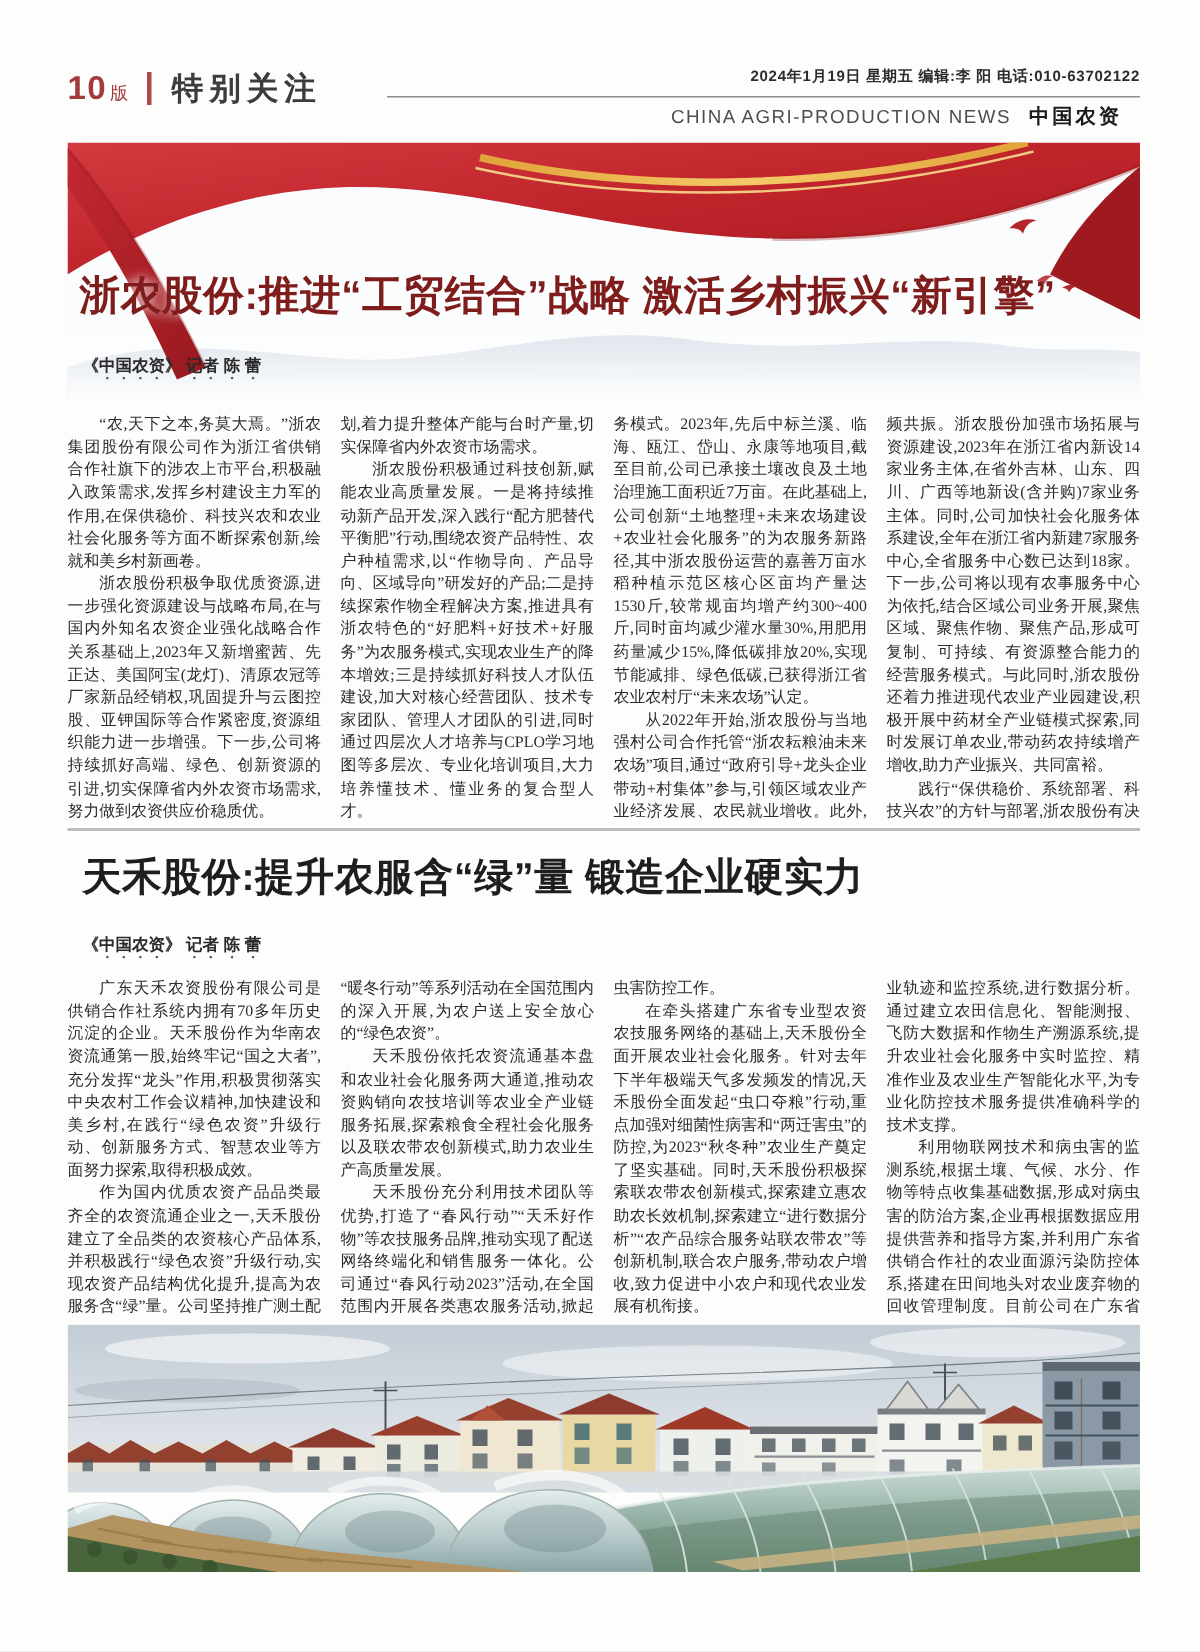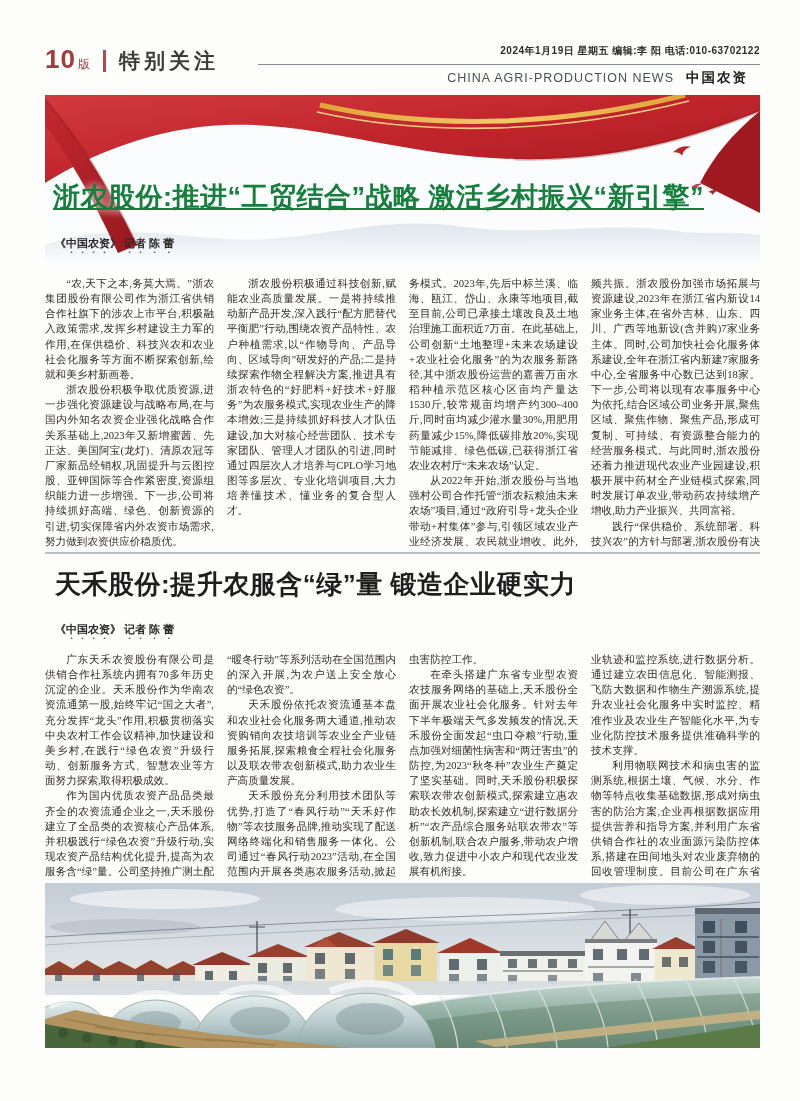--- a/index.html
+++ b/index.html
@@ -1,33 +1,33 @@
 <!DOCTYPE html>
 <html><head>
 <meta charset="utf-8">
 <style>
   html,body{margin:0;padding:0;background:#e8e8e8;}
   .page{position:relative;width:800px;height:1101px;background:#fdfdfc;margin:0 auto;overflow:hidden;
         font-family:"Liberation Sans","DejaVu Sans",sans-serif;}
   
   .masthead{position:absolute;left:45px;top:42px;width:715px;height:42px;}
   .mh-left{position:absolute;left:0;top:2px;display:flex;align-items:baseline;}
-  .page-num{font-size:26px;font-weight:700;color:#a23a3e;letter-spacing:1px;}
+  .page-num{font-size:22px;font-weight:700;color:#a23a3e;letter-spacing:1px;}
   .page-ban{font-size:12px;color:#a23a3e;margin-left:2px;}
   .mh-bar{display:inline-block;width:3px;height:22px;background:#b04a4a;margin:0 13px;position:relative;top:4px;}
   .section-title{font-size:21px;font-weight:700;color:#3c3c3c;letter-spacing:4px;}
   .mh-rule{position:absolute;left:213px;right:0;top:22px;border-top:1.5px solid #8a8f94;}
   .mh-right-top{position:absolute;right:0;top:2px;font-size:10px;font-weight:700;color:#2c2c2c;letter-spacing:.5px;}
   .mh-right-bottom{position:absolute;right:12px;top:27px;font-size:12.5px;color:#4c4f52;letter-spacing:1px;}
   .mh-right-bottom .cn{font-weight:700;color:#1c1c1c;font-size:13.5px;letter-spacing:2px;margin-left:12px;}
   
   .banner{position:absolute;left:45px;top:95px;width:715px;height:173px;}
   .banner svg{position:absolute;left:0;top:0;}
-  .headline1{position:absolute;left:8px;top:84px;font-size:27px;font-weight:700;color:#15803d;
-             letter-spacing:.5px;white-space:nowrap;text-shadow:0 0 8px rgba(255,255,255,.9);text-decoration:underline;}
+  .headline1{position:absolute;left:8px;top:84px;font-size:27px;font-weight:700;color:#7f1d1d;
+             letter-spacing:.5px;white-space:nowrap;text-shadow:0 0 8px rgba(255,255,255,.9);}
   .byline{position:absolute;left:10px;top:141px;font-size:11px;font-weight:700;color:#2a2a2a;}
   .emph{-webkit-text-emphasis:filled dot #555;-webkit-text-emphasis-position:under right;
         text-emphasis:filled dot #555;text-emphasis-position:under right;}
   
   .cols{position:absolute;display:flex;gap:13px;left:45px;width:715px;}
   .cols1{top:276px;height:272px;justify-content:space-between;}
   .cols2{top:652px;height:228px;}
   .col{flex:1;overflow:hidden;font-family:"Liberation Serif","DejaVu Serif",serif;
        font-size:10.6px;line-height:15.15px;color:#2e2c2a;text-align:justify;}
   .col p{margin:0;text-indent:2em;}
@@ -100,20 +100,21 @@
     <div class="headline1">浙农股份:推进“工贸结合”战略  激活乡村振兴“新引擎”</div>
     <div class="byline"><span>《</span><span class="emph">中国农资</span><span>》 </span><span class="emph">记者 陈 蕾</span></div>
   </div>
 
   <div class="cols cols1">
       <div class="col">
         <p>“农,天下之本,务莫大焉。”浙农集团股份有限公司作为浙江省供销合作社旗下的涉农上市平台,积极融入政策需求,发挥乡村建设主力军的作用,在保供稳价、科技兴农和农业社会化服务等方面不断探索创新,绘就和美乡村新画卷。</p>
         <p>浙农股份积极争取优质资源,进一步强化资源建设与战略布局,在与国内外知名农资企业强化战略合作关系基础上,2023年又新增蜜茜、先正达、美国阿宝(龙灯)、清原农冠等厂家新品经销权,巩固提升与云图控股、亚钾国际等合作紧密度,资源组织能力进一步增强。下一步,公司将持续抓好高端、绿色、创新资源的引进,切实保障省内外农资市场需求,努力做到农资供应价稳质优。</p>
       </div>
       <div class="col">
+        <p class="cont">划,着力提升整体产能与台时产量,切实保障省内外农资市场需求。</p>
         <p>浙农股份积极通过科技创新,赋能农业高质量发展。一是将持续推动新产品开发,深入践行“配方肥替代平衡肥”行动,围绕农资产品特性、农户种植需求,以“作物导向、产品导向、区域导向”研发好的产品;二是持续探索作物全程解决方案,推进具有浙农特色的“好肥料+好技术+好服务”为农服务模式,实现农业生产的降本增效;三是持续抓好科技人才队伍建设,加大对核心经营团队、技术专家团队、管理人才团队的引进,同时通过四层次人才培养与CPLO学习地图等多层次、专业化培训项目,大力培养懂技术、懂业务的复合型人才。</p>
       </div>
       <div class="col">
         <p class="cont">务模式。2023年,先后中标兰溪、临海、瓯江、岱山、永康等地项目,截至目前,公司已承接土壤改良及土地治理施工面积近7万亩。在此基础上,公司创新“土地整理+未来农场建设+农业社会化服务”的为农服务新路径,其中浙农股份运营的嘉善万亩水稻种植示范区核心区亩均产量达1530斤,较常规亩均增产约300~400斤,同时亩均减少灌水量30%,用肥用药量减少15%,降低碳排放20%,实现节能减排、绿色低碳,已获得浙江省农业农村厅“未来农场”认定。</p>
         <p>从2022年开始,浙农股份与当地强村公司合作托管“浙农耘粮油未来农场”项目,通过“政府引导+龙头企业带动+村集体”参与,引领区域农业产业经济发展、农民就业增收。此外,该项目还通过“耕、种、管、收、烘、加、储、运”全程化服务,积极探索发展订单农业,赋能当地粮米产业链发展,有效拓宽了农业产业增值渠道,实现了产业发展和强村富民同</p>
       </div>
       <div class="col">
         <p class="cont">频共振。浙农股份加强市场拓展与资源建设,2023年在浙江省内新设14家业务主体,在省外吉林、山东、四川、广西等地新设(含并购)7家业务主体。同时,公司加快社会化服务体系建设,全年在浙江省内新建7家服务中心,全省服务中心数已达到18家。下一步,公司将以现有农事服务中心为依托,结合区域公司业务开展,聚焦区域、聚焦作物、聚焦产品,形成可复制、可持续、有资源整合能力的经营服务模式。与此同时,浙农股份还着力推进现代农业产业园建设,积极开展中药材全产业链模式探索,同时发展订单农业,带动药农持续增产增收,助力产业振兴、共同富裕。</p>
         <p>践行“保供稳价、系统部署、科技兴农”的方针与部署,浙农股份有决心、有能力答好时代赋予的建设和美乡村的考题。浙农股份以敢为人先的勇气和探索创新的魄力,为实施乡村振兴提供了“浙农经验”。</p>
       </div>

